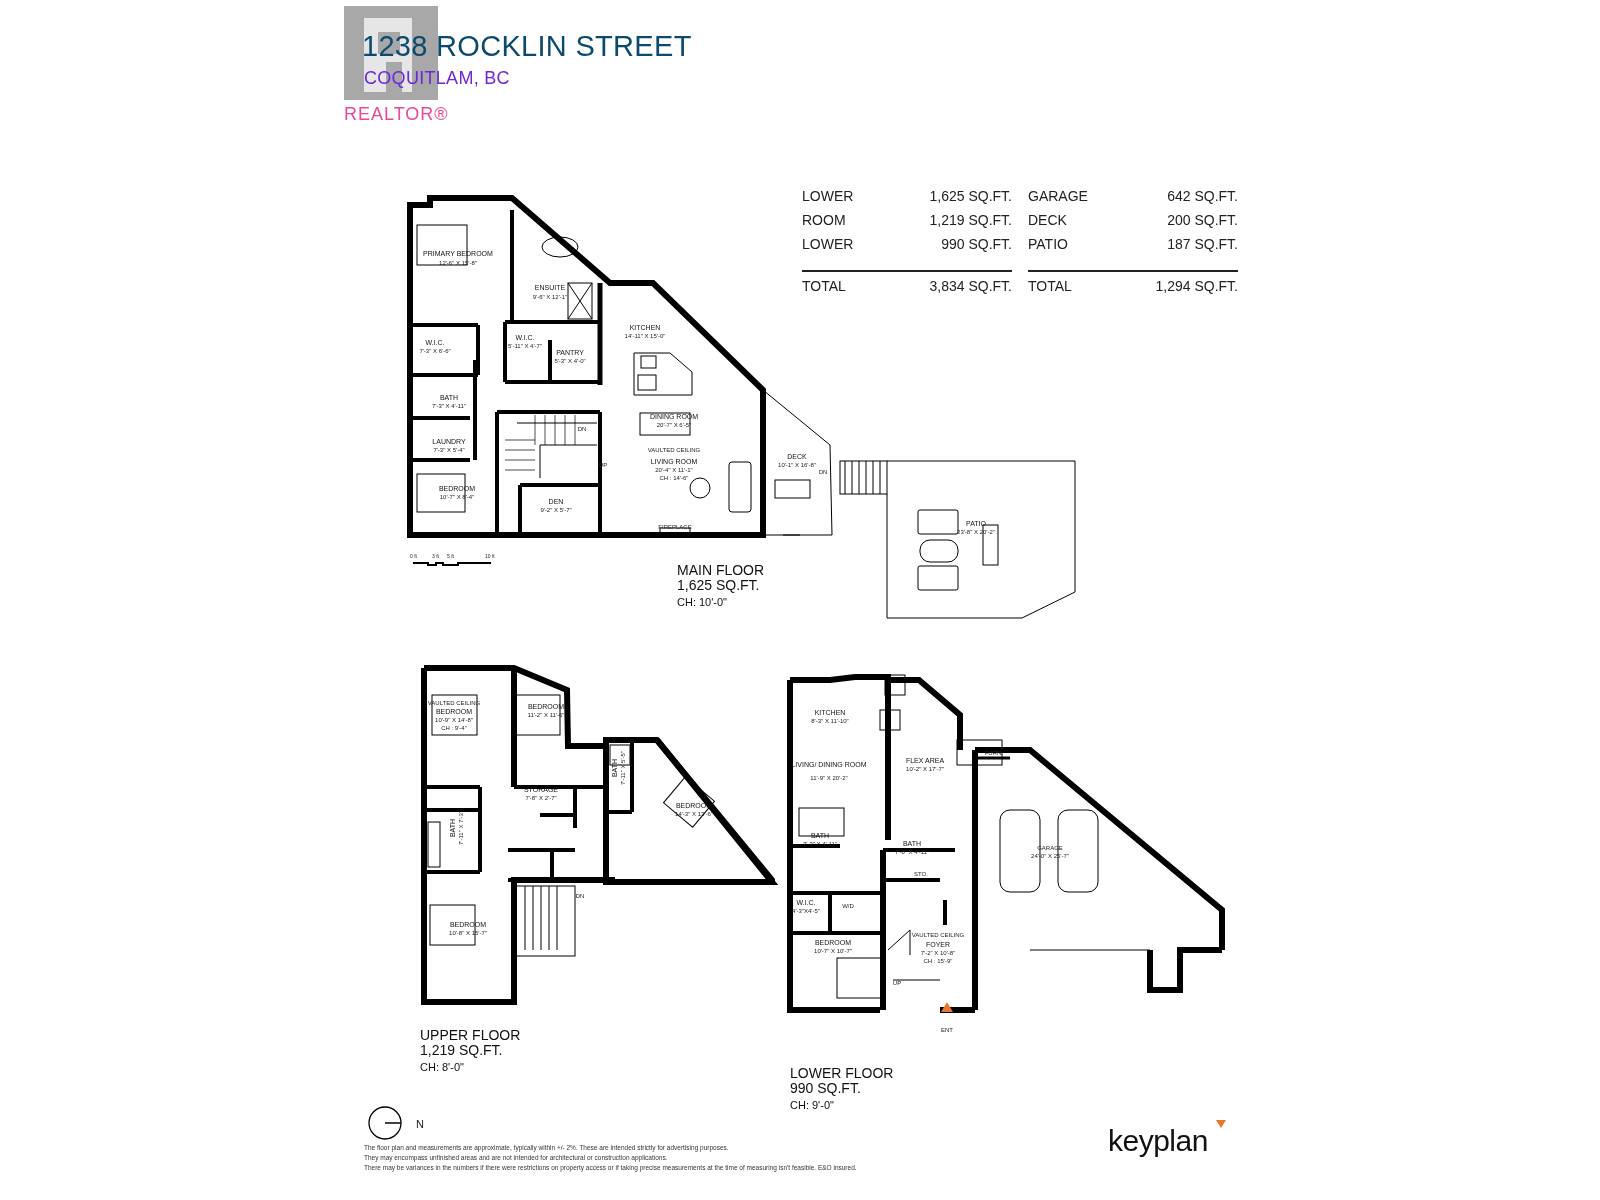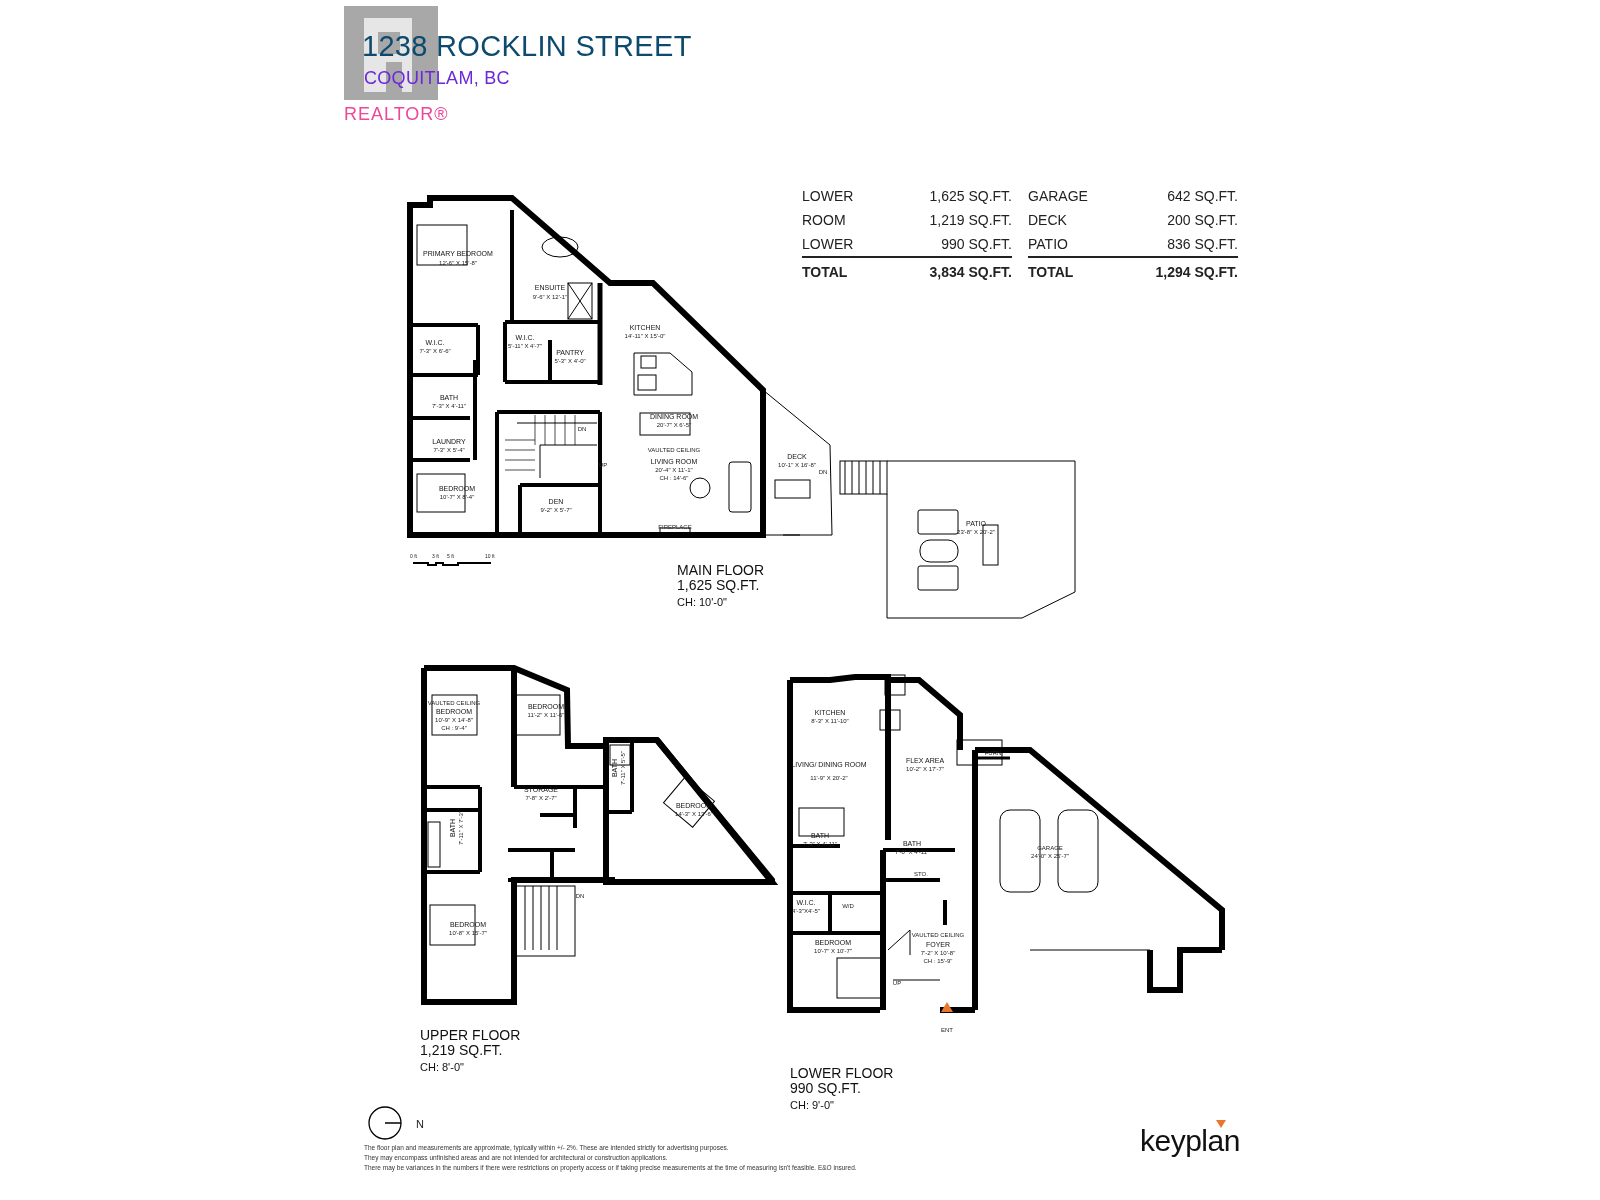--- a/index.html
+++ b/index.html
@@ -8,30 +8,30 @@
   .realtor-logo{left:344px;top:6px;width:94px;height:94px;background:#a8a8a8;}
   .realtor-logo .r-inner{position:absolute;left:20px;top:12px;width:48px;height:74px;background:#e6e6e6;}
   .realtor-logo .r-cut{position:absolute;left:34px;top:26px;width:22px;height:22px;background:#a8a8a8;}
   .realtor-logo .r-leg{position:absolute;left:42px;top:56px;width:16px;height:30px;background:#a8a8a8;}
   .realtor-text{left:344px;top:104px;font-size:18px;letter-spacing:1px;color:#ec4899;}
   .title{left:362px;top:30px;font-size:29px;color:#0c4a6e;letter-spacing:0.3px;}
   .subtitle{left:364px;top:68px;font-size:18px;color:#6d28d9;letter-spacing:0.3px;}
   .sqft-table{left:802px;top:184px;width:436px;font-size:14px;color:#222;}
   .sqft-col{position:absolute;top:0;width:210px;}
   .sqft-row{display:flex;justify-content:space-between;height:24px;line-height:24px;}
-  .sqft-row.total{font-weight:bold;border-top:2px solid #222;margin-top:0;height:26px;line-height:28px;}
+  .sqft-row.total{font-weight:normal;border-top:2px solid #222;margin-top:14px;height:26px;line-height:28px;}
   .floor-label{font-size:13px;color:#111;line-height:15px;}
   .floor-label .big{font-size:14px;}
   .floor-label .small{font-size:11px;margin-top:2px;}
   .plan svg{overflow:visible;}
   .room-label{font-size:7px;text-anchor:middle;fill:#111;}
   .room-dim{font-size:6px;text-anchor:middle;fill:#222;}
   .disclaimer{left:364px;top:1143px;font-size:6.5px;color:#333;line-height:10px;}
   .compass{left:368px;top:1106px;}
-  .keyplan{left:1140px;top:1124px;font-size:30px;color:#111;letter-spacing:-0.5px;}
+  .keyplan{left:1108px;top:1124px;font-size:30px;color:#111;letter-spacing:-0.5px;}
   .keyplan-mark{left:1216px;top:1120px;width:0;height:0;border-left:5px solid transparent;border-right:5px solid transparent;border-top:8px solid #e8772e;}
 </style>
 </head>
 <body>
 
 <div class="abs realtor-logo">
   <div class="r-inner"></div>
   <div class="r-cut"></div>
   <div class="r-leg"></div>
 </div>
@@ -62,21 +62,21 @@
     <div class="sqft-row">
         <span>GARAGE</span>
         <span>642 SQ.FT.</span>
       </div>
     <div class="sqft-row">
         <span>DECK</span>
         <span>200 SQ.FT.</span>
       </div>
     <div class="sqft-row">
         <span>PATIO</span>
-        <span>836 SQ.FT.</span>
+        <span>187 SQ.FT.</span>
       </div>
     <div class="sqft-row total">
         <span>TOTAL</span>
         <span>1,294 SQ.FT.</span>
       </div>
   </div>
 </div>
 
 <div class="abs plan" style="left:0;top:0;width:1600px;height:650px;">
   <svg width="1600" height="650">

